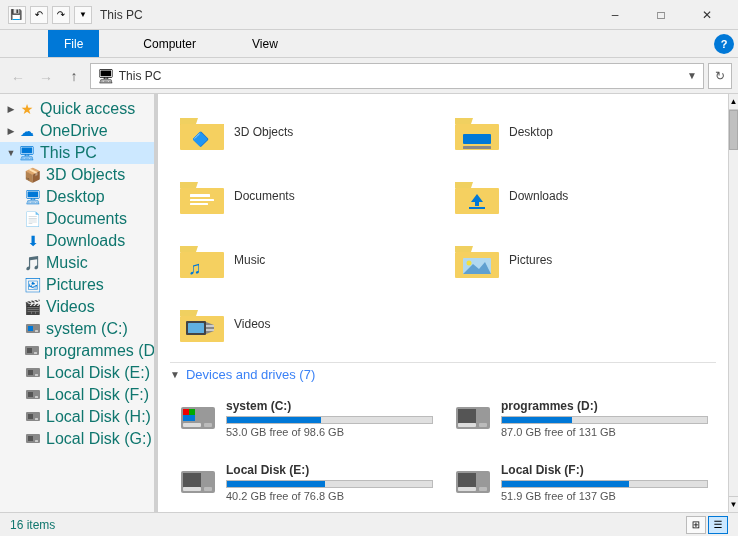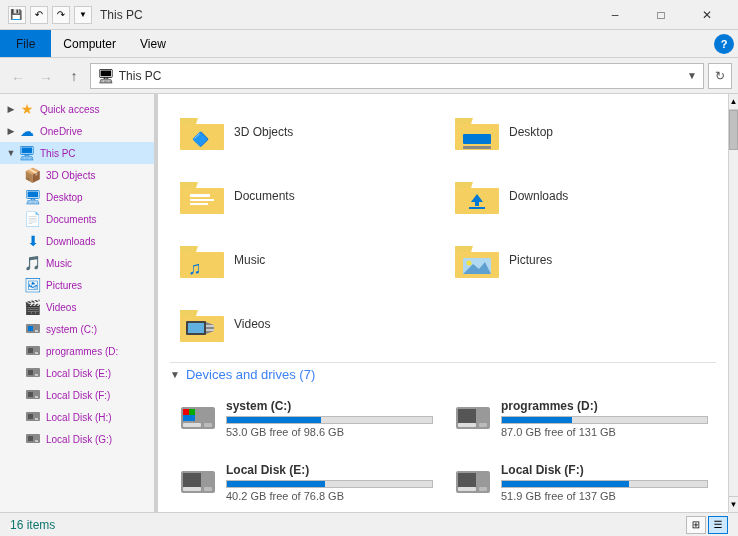--- a/index.html
+++ b/index.html
@@ -33,30 +33,30 @@
     .menu-bar {
       height: 28px;
       background: #f0f0f0;
       display: flex;
       align-items: center;
       border-bottom: 1px solid #d0d0d0;
     }
     .menu-file {
       height: 100%;
       background: #0078d7;
-      color: #0f172a;
+      color: #ffffff;
       padding: 0 16px;
       display: flex; align-items: center;
-      font-size: 12px; cursor: pointer;
+      font-size: 12px; cursor: pointer; margin-left: 48px;
     }
     .menu-item {
       padding: 0 12px;
       height: 100%;
       display: flex; align-items: center;
-      font-size: 12px; cursor: pointer;
+      font-size: 12px; cursor: pointer; margin-left: 32px;
     }
     .menu-bar-right { margin-left: auto; margin-right: 4px; }
     .help-btn {
       width: 20px; height: 20px;
       background: #0078d7; color: white;
       border-radius: 50%; border: none;
       font-size: 11px; font-weight: bold; cursor: pointer;
       display: flex; align-items: center; justify-content: center;
     }
 
@@ -138,21 +138,21 @@
       cursor: pointer;
       white-space: nowrap;
       overflow: hidden;
     }
     .sidebar-item.selected { background: #cce8ff; }
     .sidebar-chevron {
       width: 14px; font-size: 9px; color: #555;
       display: flex; align-items: center; justify-content: center;
     }
     .sidebar-icon { width: 18px; margin-right: 4px; font-size: 14px; text-align: center; }
-    .sidebar-label { font-size: 10px; color: #a21caf; }
+    .sidebar-label { font-size: 16px; color: #0f766e; }
 
     
     .content {
       flex: 1;
       background: white;
       overflow-y: auto;
       overflow-x: hidden;
       padding: 8px 12px;
     }
     .content::-webkit-scrollbar { width: 10px; }

